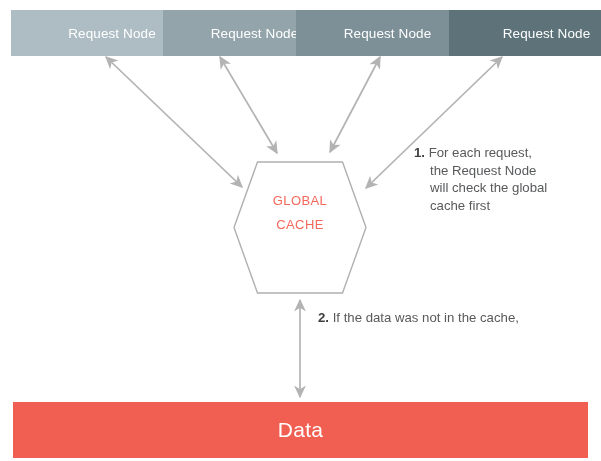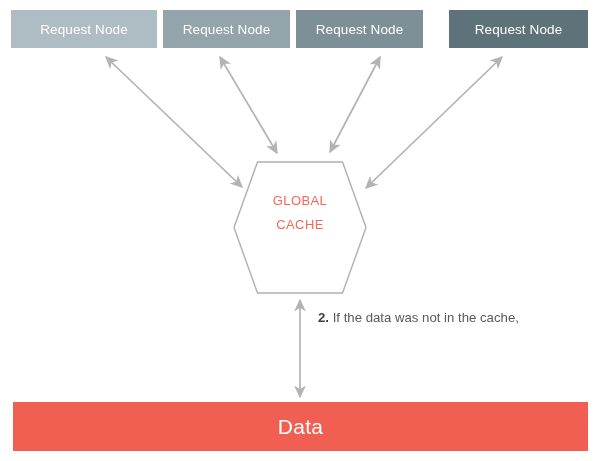--- a/index.html
+++ b/index.html
@@ -15,28 +15,29 @@
     width: 601px;
     height: 461px;
     background: #ffffff;
     overflow: hidden;
   }
 
   
   .node-box {
     position: absolute;
     top: 10px;
-    height: 38px;
+    height: 46px;
     display: flex;
     align-items: center;
     justify-content: center;
     color: #ffffff;
     font-size: 13.5px;
     letter-spacing: 0.1px;
     white-space: nowrap;
+    padding-left: 28px;
   }
   .node-0 { left: 11px;  width: 146px; background: #aebcc4; }
   .node-1 { left: 163px; width: 127px; background: #93a4ab; }
   .node-2 { left: 296px; width: 127px; background: #7d9097; }
   .node-3 { left: 449px; width: 139px; background: #5d7379; }
 
   
   .hexagon {
     position: absolute;
     left: 233px;
@@ -57,21 +58,21 @@
     letter-spacing: 0.4px;
   }
   .hex-label div { display: block; }
 
   
   .data-bar {
     position: absolute;
     left: 13px;
     top: 402px;
     width: 575px;
-    height: 49px;
+    height: 56px;
     background: #f05f51;
     display: flex;
     align-items: center;
     justify-content: center;
     color: #ffffff;
     font-size: 21px;
     letter-spacing: 0.3px;
   }
 
   
@@ -151,20 +152,29 @@
   <div class="hexagon">
     <svg width="134" height="133" viewBox="0 0 134 133" aria-hidden="true">
       <polygon points="24.5,1 109.5,1 133,66.5 109.5,132 24.5,132 1,66.5" fill="#ffffff" stroke="#b0b0b0" stroke-width="1.4"></polygon>
     </svg>
   </div>
   <div class="hex-label">
     <div>GLOBAL</div>
     <div>CACHE</div>
   </div>
 
+  <div class="annotation ann-1">
+    <span class="ann-body">
+      <span class="num">1.</span>
+      <span>For each request,</span><br>
+      <span>the Request Node</span><br>
+      <span>will check the global</span><br>
+      <span>cache first</span>
+    </span>
+  </div>
 
   <div class="annotation ann-2">
     <span class="ann-body">
       <span class="num">2.</span>
       <span>If the data was not in the cache,</span><br>
       <br>
       <br>
     </span>
   </div>
 

